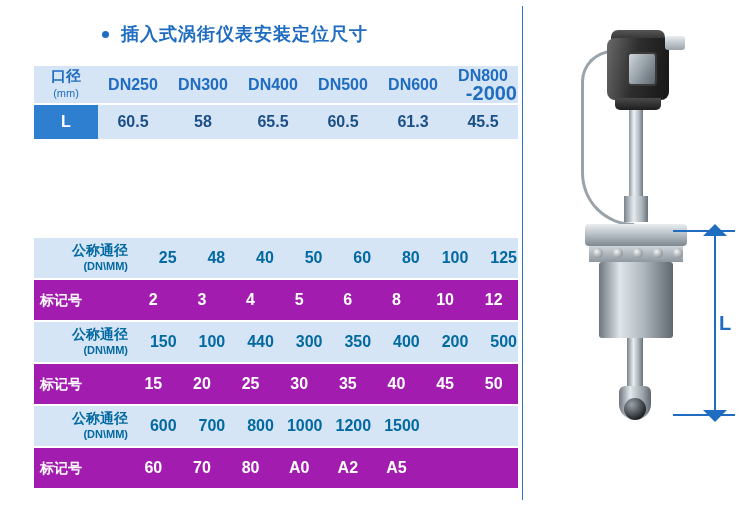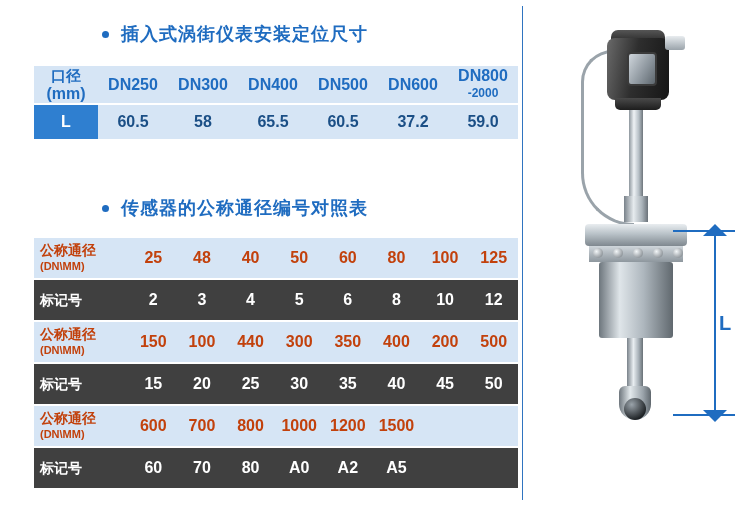--- a/index.html
+++ b/index.html
@@ -86,31 +86,32 @@
   .t1 .hdr {
     background: #d6e5f5;
     color: #1f6cc0;
     height: 36px;
   }
   .t1 .hdr .lbl {
     font-size: 15px;
     line-height: 17px;
   }
   .t1 .hdr .lbl small {
-    font-size: 16px;
-    font-weight: bold;
+    font-size: 11px;
+    font-weight: normal;
     display: block;
   }
   .t1 .hdr .two {
     font-size: 16px;
     line-height: 17px;
   }
   .t1 .hdr .two small {
     display: block;
-    font-size: 12px;
+    font-size: 20px;
+    text-align: right;
   }
   .t1 .row {
     background: #2f7fd0;
     color: #ffffff;
     height: 36px;
   }
   .t1 .row .first {
     font-size: 16px;
   }
   .t1 .row .val {
@@ -125,22 +126,22 @@
     width: 484px;
   }
   .t2 td {
     height: 38px;
     text-align: center;
     vertical-align: middle;
     font-size: 16px;
     font-weight: bold;
     border-bottom: 2px solid #ffffff;
   }
-  .t2 tr.band-light td { background: #d6e5f5; color: #c2410c; }
-  .t2 tr.band-dark  td { background: #404040; color: #ffffff; }
+  .t2 tr.band-light td { background: #d6e5f5; color: #0369a1; text-align: right; }
+  .t2 tr.band-dark  td { background: #a21caf; color: #ffffff; }
   .t2 td.lead {
     font-size: 14px;
     line-height: 16px;
     text-align: left;
     padding-left: 6px;
   }
   .t2 td.lead small {
     display: block;
     font-size: 11px;
   }
@@ -279,30 +280,26 @@
             <small>-2000</small>
           </span>
         </td>
       </tr>
       <tr class="row">
         <td class="first">L</td>
         <td class="val">60.5</td>
         <td class="val">58</td>
         <td class="val">65.5</td>
         <td class="val">60.5</td>
-        <td class="val">37.2</td>
-        <td class="val">59.0</td>
+        <td class="val">61.3</td>
+        <td class="val">45.5</td>
       </tr>
     </tbody>
       </table>
 
-    <div class="section-title" id="title2">
-      <span class="bullet"></span>
-      <span>传感器的公称通径编号对照表</span>
-    </div>
 
     <table class="t2">
       <tbody>
           <tr class="band-light">
         <td class="lead" style="width:88px">
           <span>公称通径</span>
           <small>(DN\MM)</small>
         </td>
         <td>25</td>
         <td>48</td>

